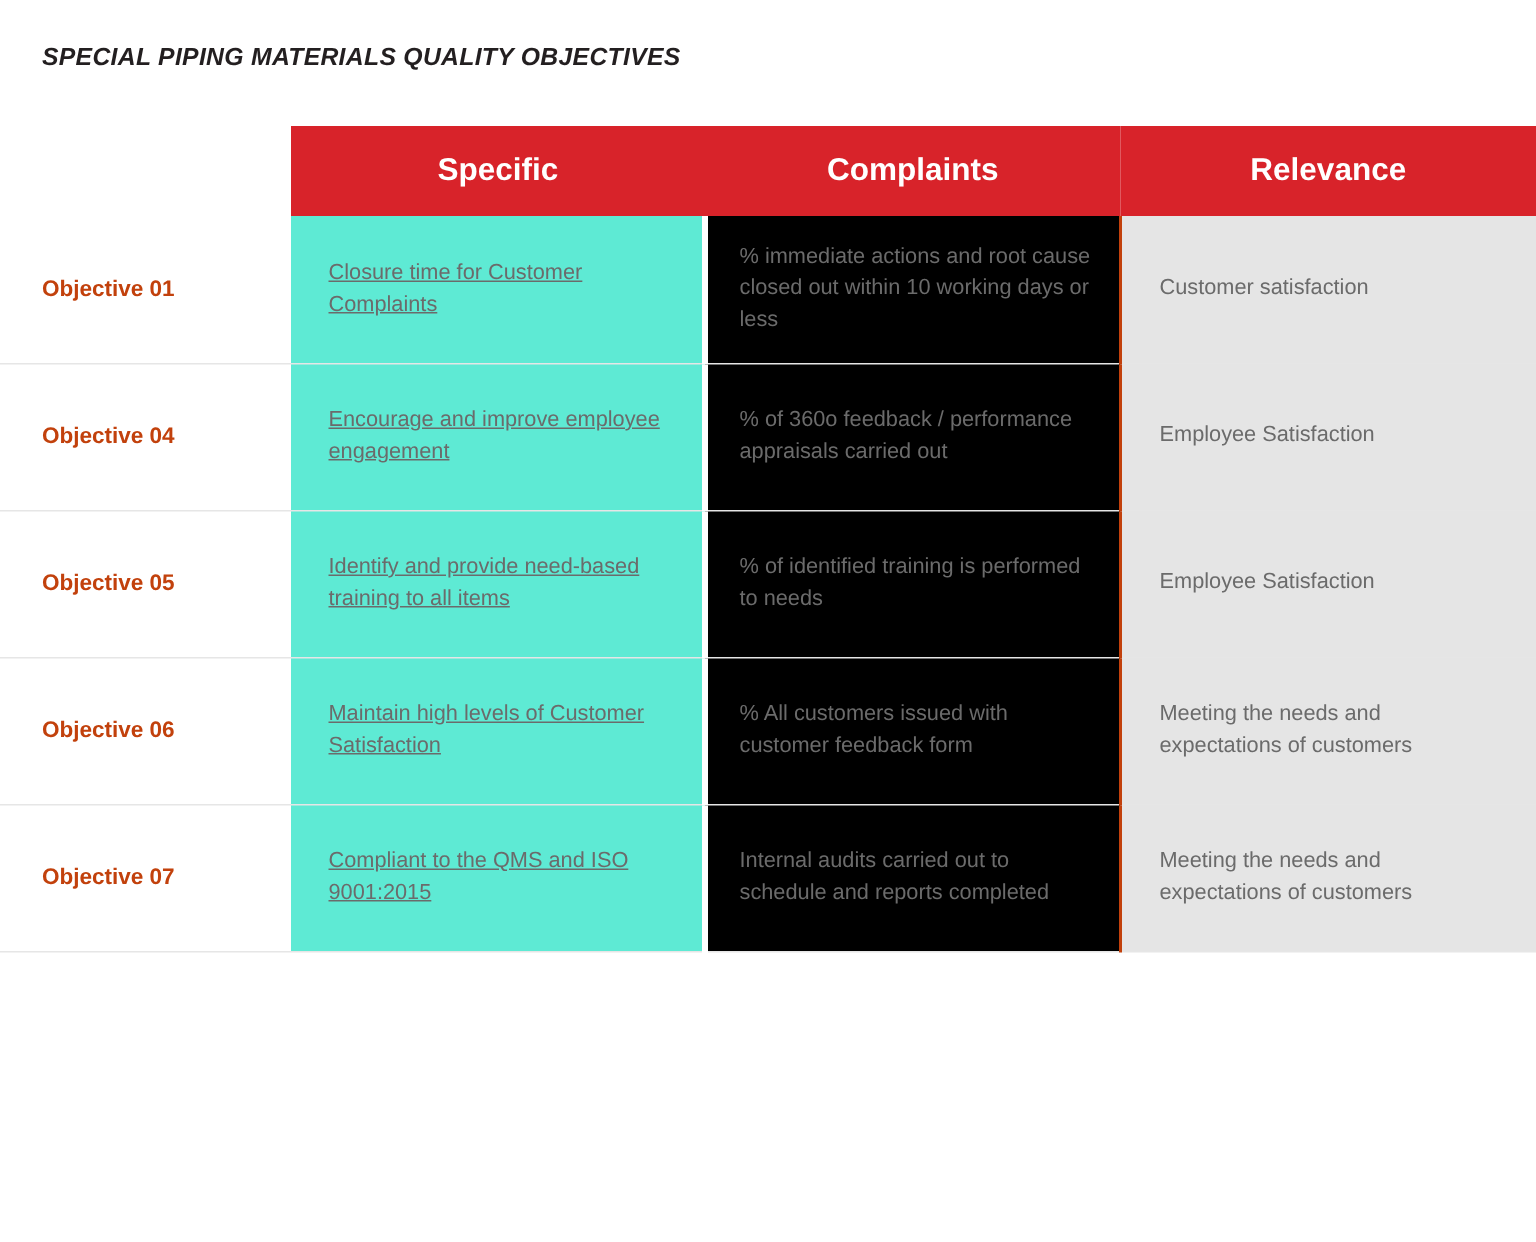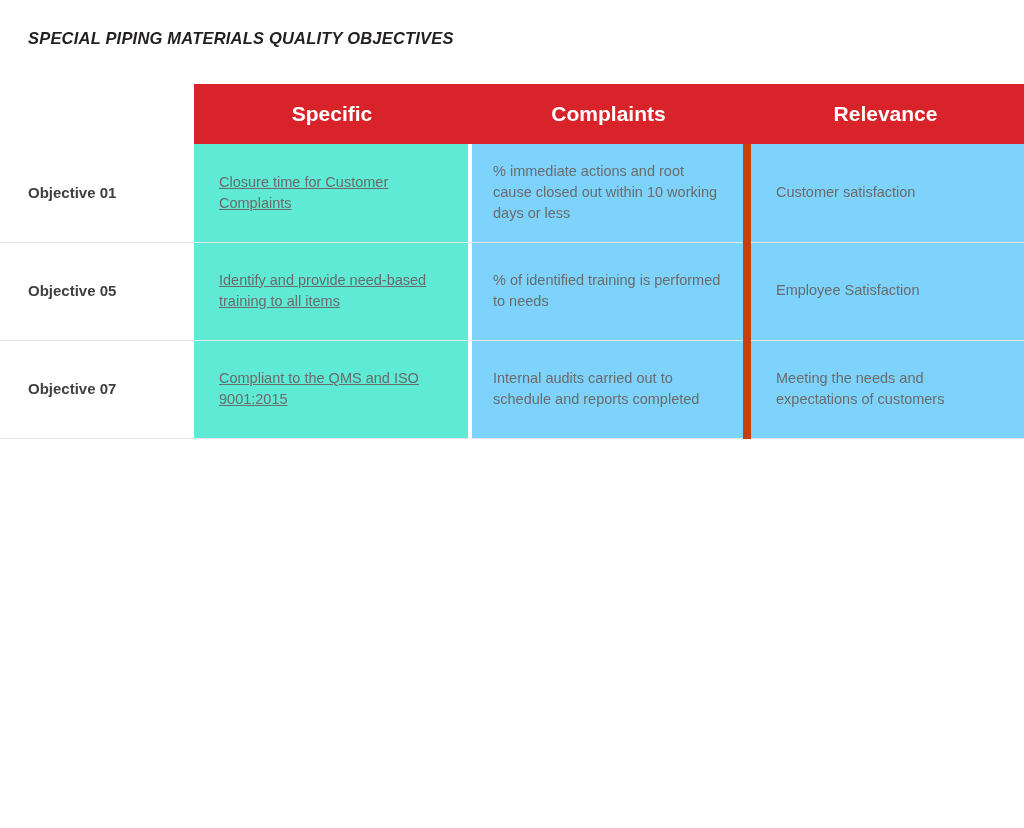--- a/index.html
+++ b/index.html
@@ -66,43 +66,43 @@
     vertical-align: middle;
     font-size: 14.5px;
     line-height: 1.45;
     color: #6b6b6b;
     padding: 16px 22px 16px 28px;
     box-sizing: border-box;
     border-bottom: 1px solid #e6e6e6;
   }
 
   tbody tr td.cell-obj {
-    color: #404040;
+    color: #c2410c;
     font-weight: bold;
     font-size: 15px;
     background: #ffffff;
     padding-left: 28px;
     border-bottom: 1px solid #e6e6e6;
   }
 
   tbody td.cell-specific {
     background: #5eead4;
     border-right: 4px solid #ffffff;
     padding-left: 25px;
     padding-right: 20px;
     text-decoration: underline;
   }
   tbody td.cell-measurable {
-    background: #7dd3fc;
-    border-right: 8px solid #c2410c;
+    background: #000000;
+    border-right: 2px solid #c2410c;
     padding-left: 21px;
     padding-right: 18px;
   }
   tbody td.cell-relevance {
-    background: #7dd3fc;
+    background: #e5e5e5;
     padding-left: 25px;
     padding-right: 22px;
   }
 
   tbody tr.row-h1 td { height: 98px; }
   tbody tr.row-h2 td { height: 98px; }
 </style>
 </head>
 <body>
 
@@ -126,24 +126,36 @@
       </tr>
     </thead>
     <tbody>
       <tr class="row-h1">
         <td class="cell-obj">Objective 01</td>
         <td class="cell-specific">Closure time for Customer Complaints</td>
         <td class="cell-measurable">% immediate actions and root cause closed out within 10 working days or less</td>
         <td class="cell-relevance">Customer satisfaction</td>
       </tr>
       <tr class="row-h1">
+        <td class="cell-obj">Objective 04</td>
+        <td class="cell-specific">Encourage and improve employee engagement</td>
+        <td class="cell-measurable">% of 360o feedback / performance appraisals carried out</td>
+        <td class="cell-relevance">Employee Satisfaction</td>
+      </tr>
+      <tr class="row-h1">
         <td class="cell-obj">Objective 05</td>
         <td class="cell-specific">Identify and provide need-based training to all items</td>
         <td class="cell-measurable">% of identified training is performed to needs</td>
         <td class="cell-relevance">Employee Satisfaction</td>
+      </tr>
+      <tr class="row-h1">
+        <td class="cell-obj">Objective 06</td>
+        <td class="cell-specific">Maintain high levels of Customer Satisfaction</td>
+        <td class="cell-measurable">% All customers issued with customer feedback form</td>
+        <td class="cell-relevance">Meeting the needs and expectations of customers</td>
       </tr>
       <tr class="row-h2">
         <td class="cell-obj">Objective 07</td>
         <td class="cell-specific">Compliant to the QMS and ISO 9001:2015</td>
         <td class="cell-measurable">Internal audits carried out to schedule and reports completed</td>
         <td class="cell-relevance">Meeting the needs and expectations of customers</td>
       </tr>
     </tbody>
   </table>
 

